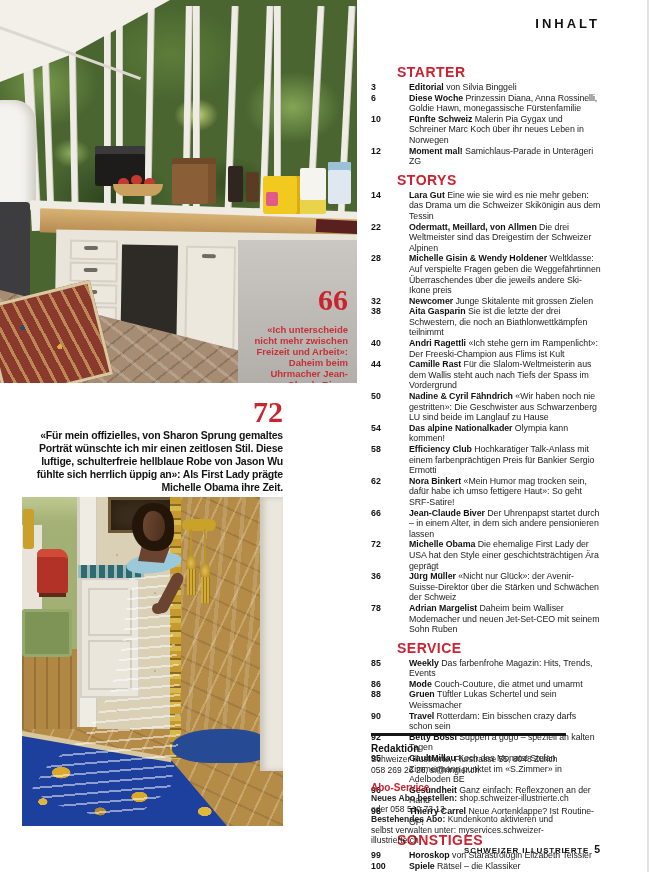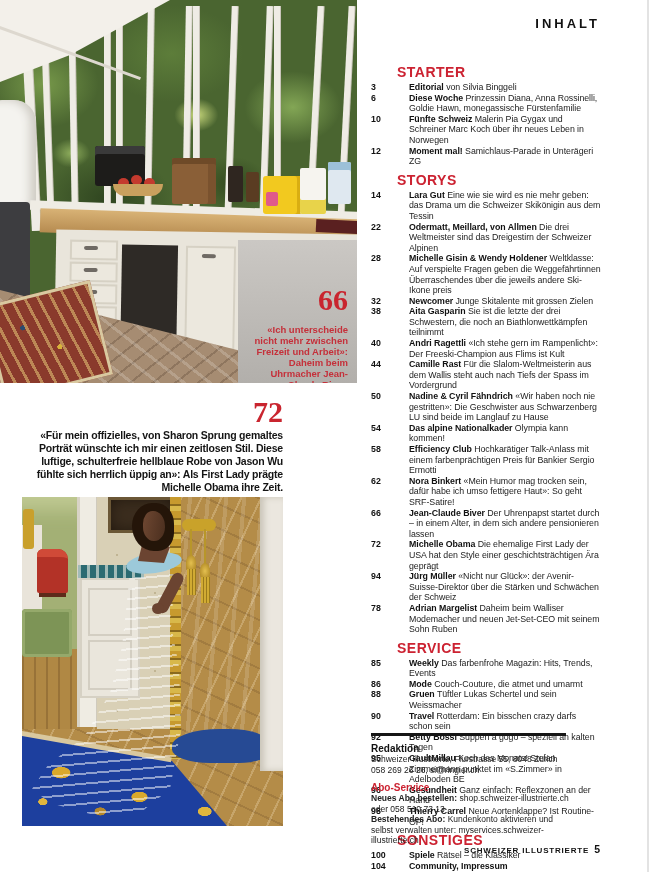--- a/index.html
+++ b/index.html
@@ -340,21 +340,21 @@
       </div>
       <div class="toc-entry">
         <span class="num">66</span>
         <span class="body"><span class="t">Jean-Claude Biver</span> Der Uhrenpapst startet durch – in einem Alter, in dem sich andere pensionieren lassen</span>
       </div>
       <div class="toc-entry">
         <span class="num">72</span>
         <span class="body"><span class="t">Michelle Obama</span> Die ehemalige First Lady der USA hat den Style einer geschichtsträchtigen Ära geprägt</span>
       </div>
       <div class="toc-entry">
-        <span class="num">94</span>
+        <span class="num">36</span>
         <span class="body"><span class="t">Jürg Müller</span> «Nicht nur Glück»: der Avenir-Suisse-Direktor über die Stärken und Schwächen der Schweiz</span>
       </div>
       <div class="toc-entry">
         <span class="num">78</span>
         <span class="body"><span class="t">Adrian Margelist</span> Daheim beim Walliser Modemacher und neuen Jet-Set-CEO mit seinem Sohn Ruben</span>
       </div>
       <div class="toc-heading">SERVICE</div>
       <div class="toc-entry">
         <span class="num">85</span>
         <span class="body"><span class="t">Weekly</span> Das farbenfrohe Magazin: Hits, Trends, Events</span>
@@ -381,20 +381,24 @@
       </div>
       <div class="toc-entry">
         <span class="num">96</span>
         <span class="body"><span class="t">Gesundheit</span> Ganz einfach: Reflexzonen an der Hand</span>
       </div>
       <div class="toc-entry">
         <span class="num">98</span>
         <span class="body"><span class="t">Thierry Carrel</span> Neue Aortenklappe? Ist Routine-OP!</span>
       </div>
       <div class="toc-heading">SONSTIGES</div>
+      <div class="toc-entry">
+        <span class="num">99</span>
+        <span class="body"><span class="t">Horoskop</span> von Starastrologin Elizabeth Teissier</span>
+      </div>
       <div class="toc-entry">
         <span class="num">100</span>
         <span class="body"><span class="t">Spiele</span> Rätsel – die Klassiker</span>
       </div>
       <div class="toc-entry">
         <span class="num">104</span>
         <span class="body"><span class="t">Community, Impressum</span></span>
       </div>
       <div class="toc-entry">
         <span class="num">105</span>

